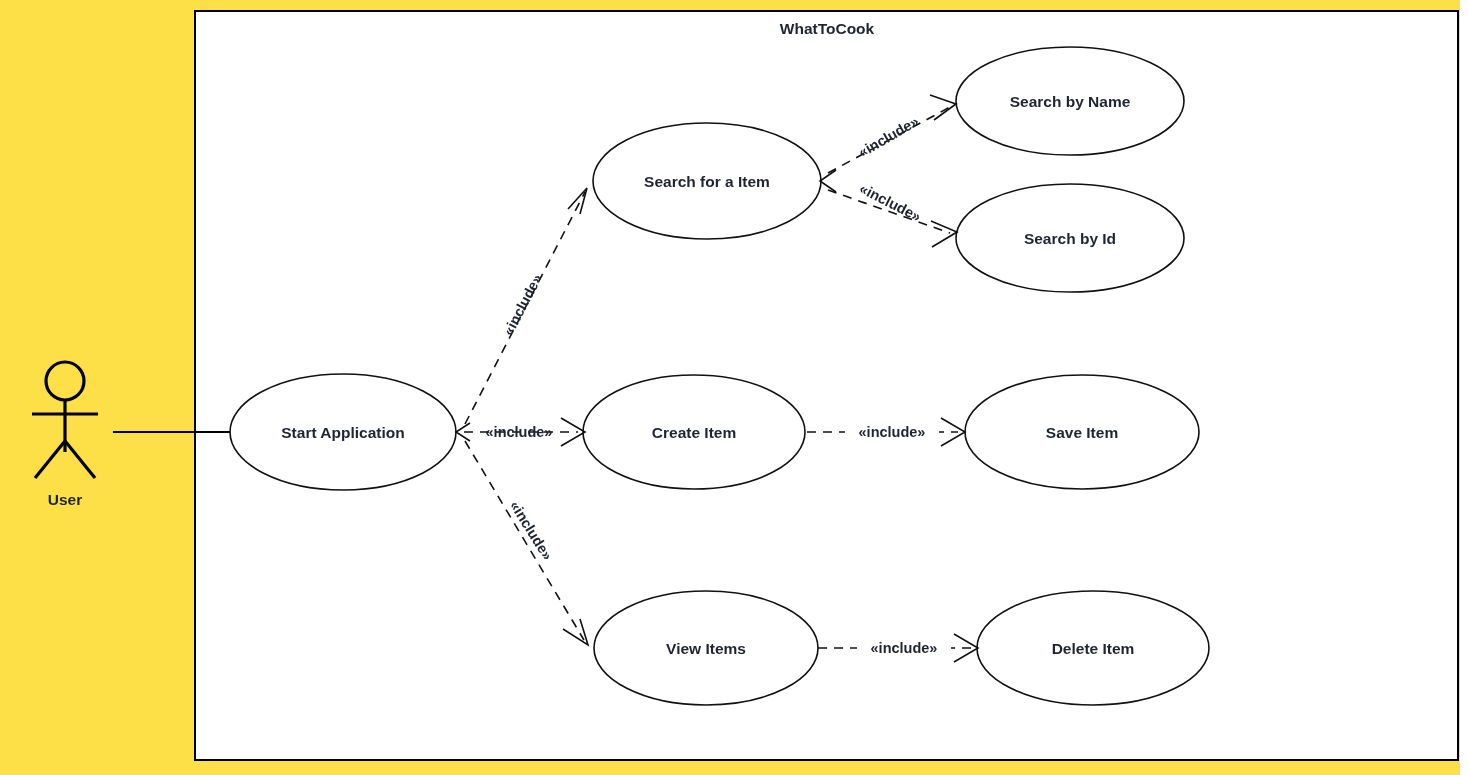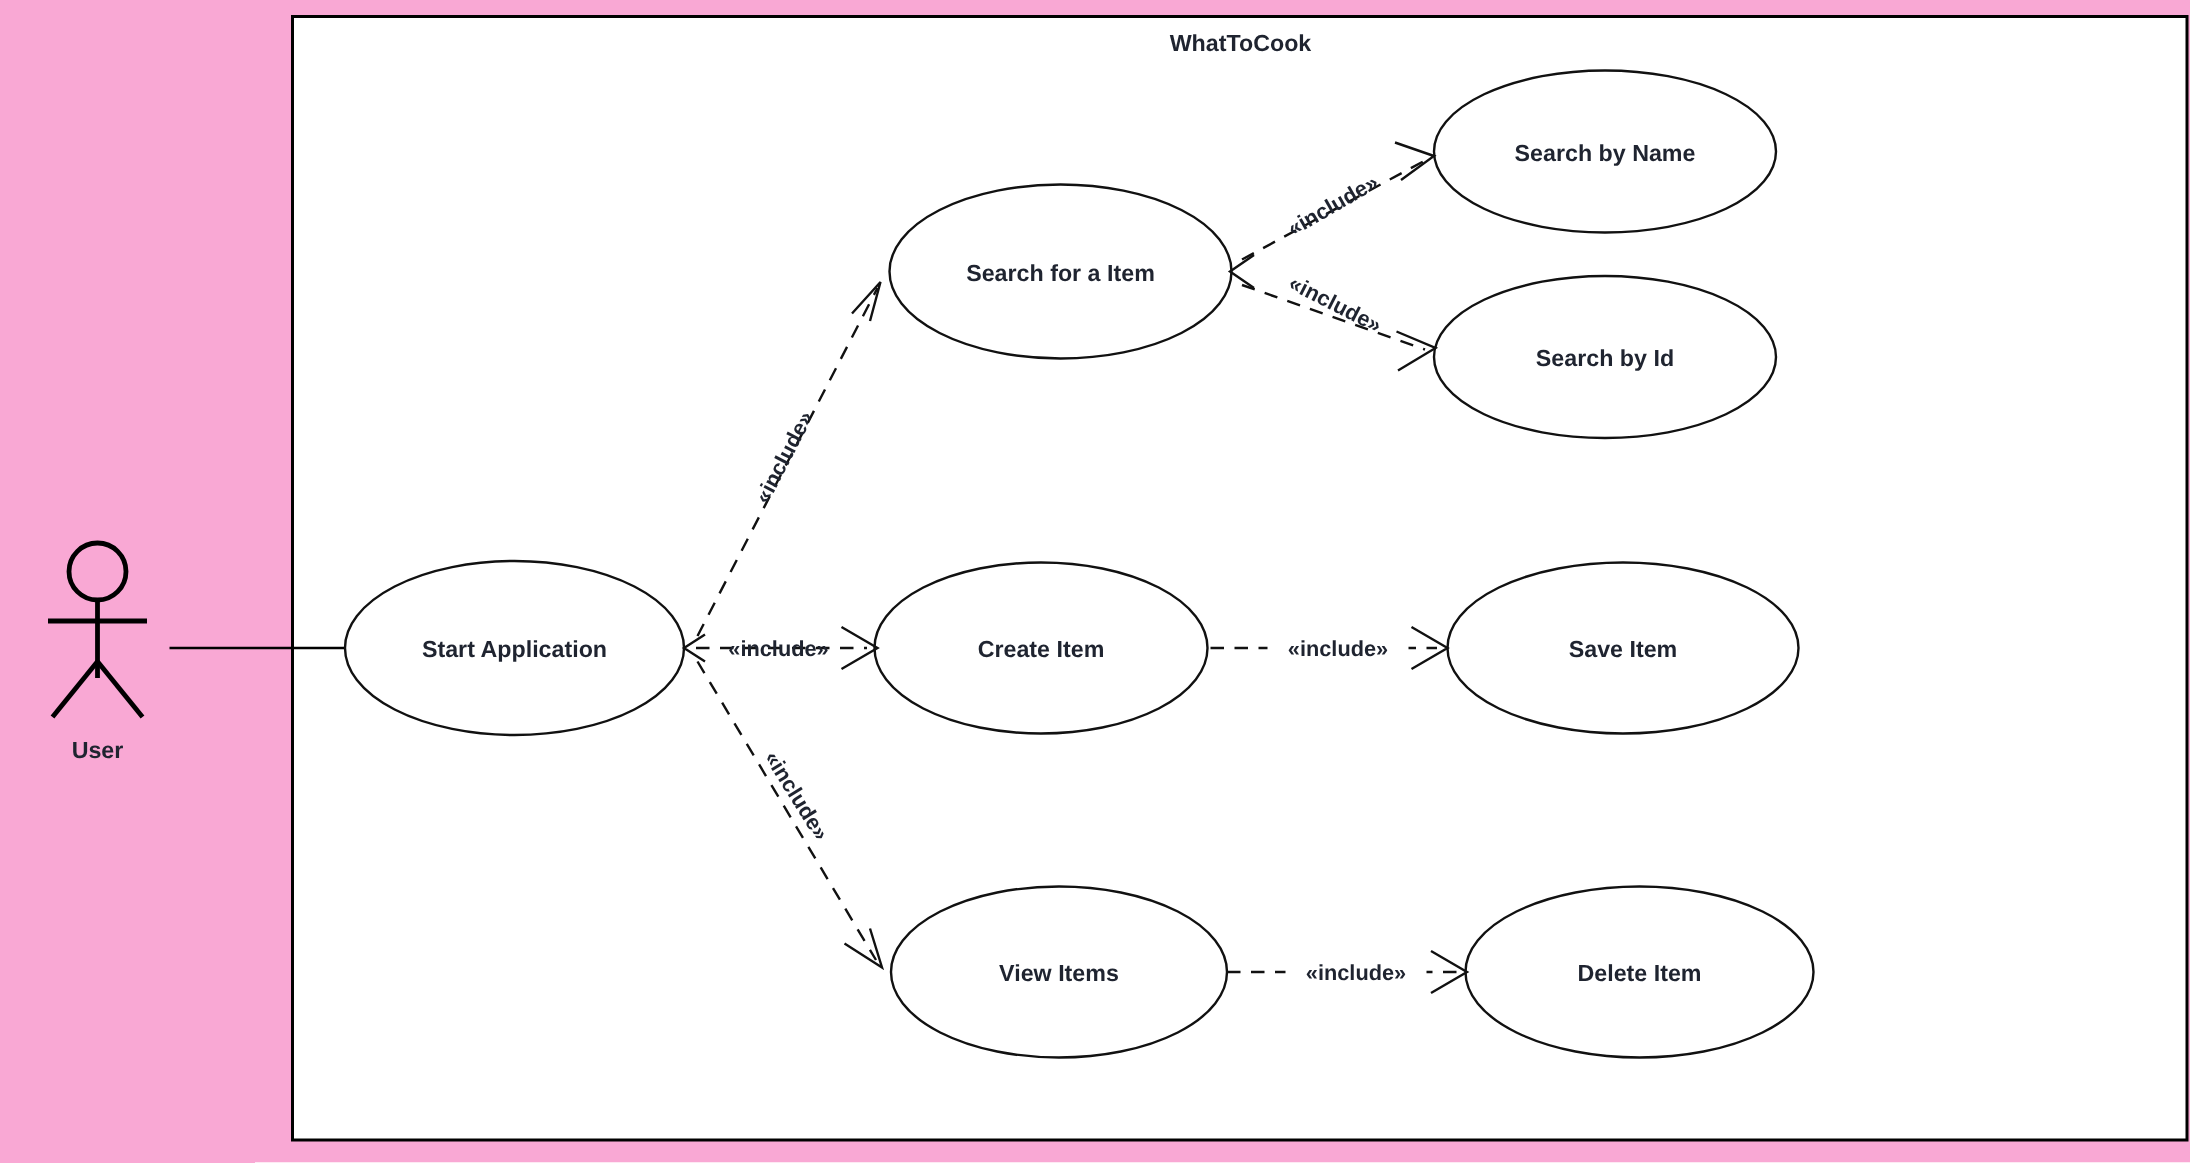--- a/index.html
+++ b/index.html
@@ -7,21 +7,21 @@
     padding: 0;
     background: #ffffff;
   }
   body {
     font-family: "Liberation Sans", sans-serif;
   }
   #canvas {
     position: relative;
     width: 1460px;
     height: 775px;
-    background: #f9a8d4;
+    background: #fde047;
     overflow: hidden;
   }
   #diagram-svg {
     position: absolute;
     left: 0;
     top: 0;
     width: 1468px;
     height: 775px;
   }
   .uc-label {

